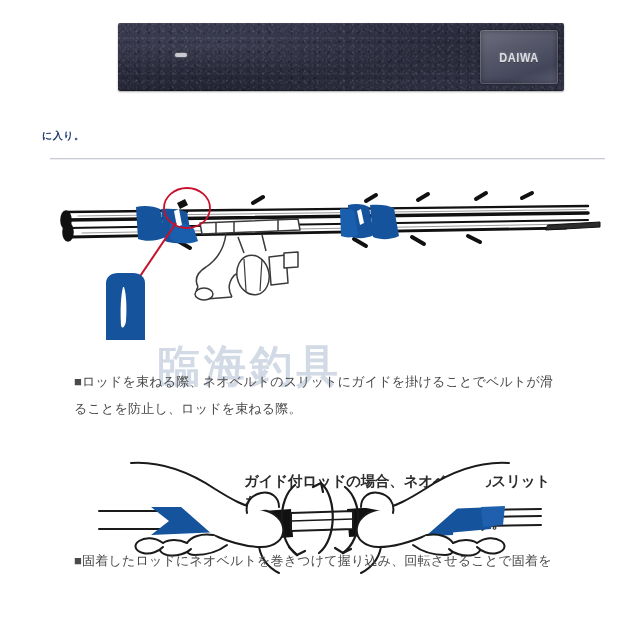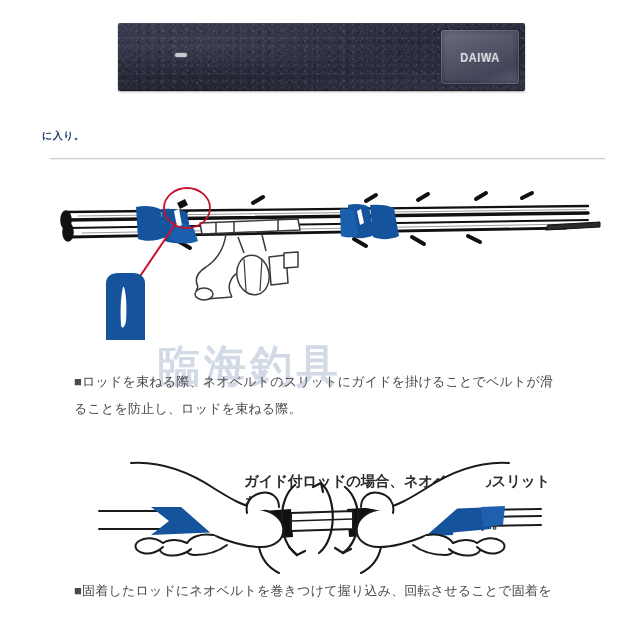--- a/index.html
+++ b/index.html
@@ -17,20 +17,21 @@
     color: #3a3a3a;
   }
 
   
   #product-photo {
     position: absolute;
     left: 118px;
     top: 23px;
     width: 407px;
     height: 68px;
+    padding-left: 39px;
   }
   .belt-body {
     position: absolute;
     inset: 0;
     border-radius: 2px;
     background:
       radial-gradient(ellipse at 22% 30%, rgba(90,92,115,0.30) 0%, rgba(0,0,0,0) 45%),
       radial-gradient(ellipse at 72% 75%, rgba(70,72,95,0.22) 0%, rgba(0,0,0,0) 50%),
       linear-gradient(175deg, #35364a 0%, #2b2c3d 35%, #242534 70%, #2e2f40 100%);
     box-shadow:
@@ -151,21 +152,21 @@
 
   
   .body-paragraph {
     position: absolute;
     font-size: 13px;
     line-height: 2.05;
     color: #4a4a4a;
     letter-spacing: .2px;
   }
   #paragraph-guide { left: 54px; top: 369px; width: 555px; }
-  #paragraph-stuck { left: 54px; top: 578px; width: 555px; }
+  #paragraph-stuck { left: 54px; top: 548px; width: 555px; }
   .body-paragraph span { display: block; margin-left: 20px; }
 </style>
 </head>
 <body>
 
 <div id="product-photo">
   <div class="belt-body"></div>
   <div class="belt-texture"></div>
   <div class="belt-slit"></div>
   <div class="belt-logo-patch">

